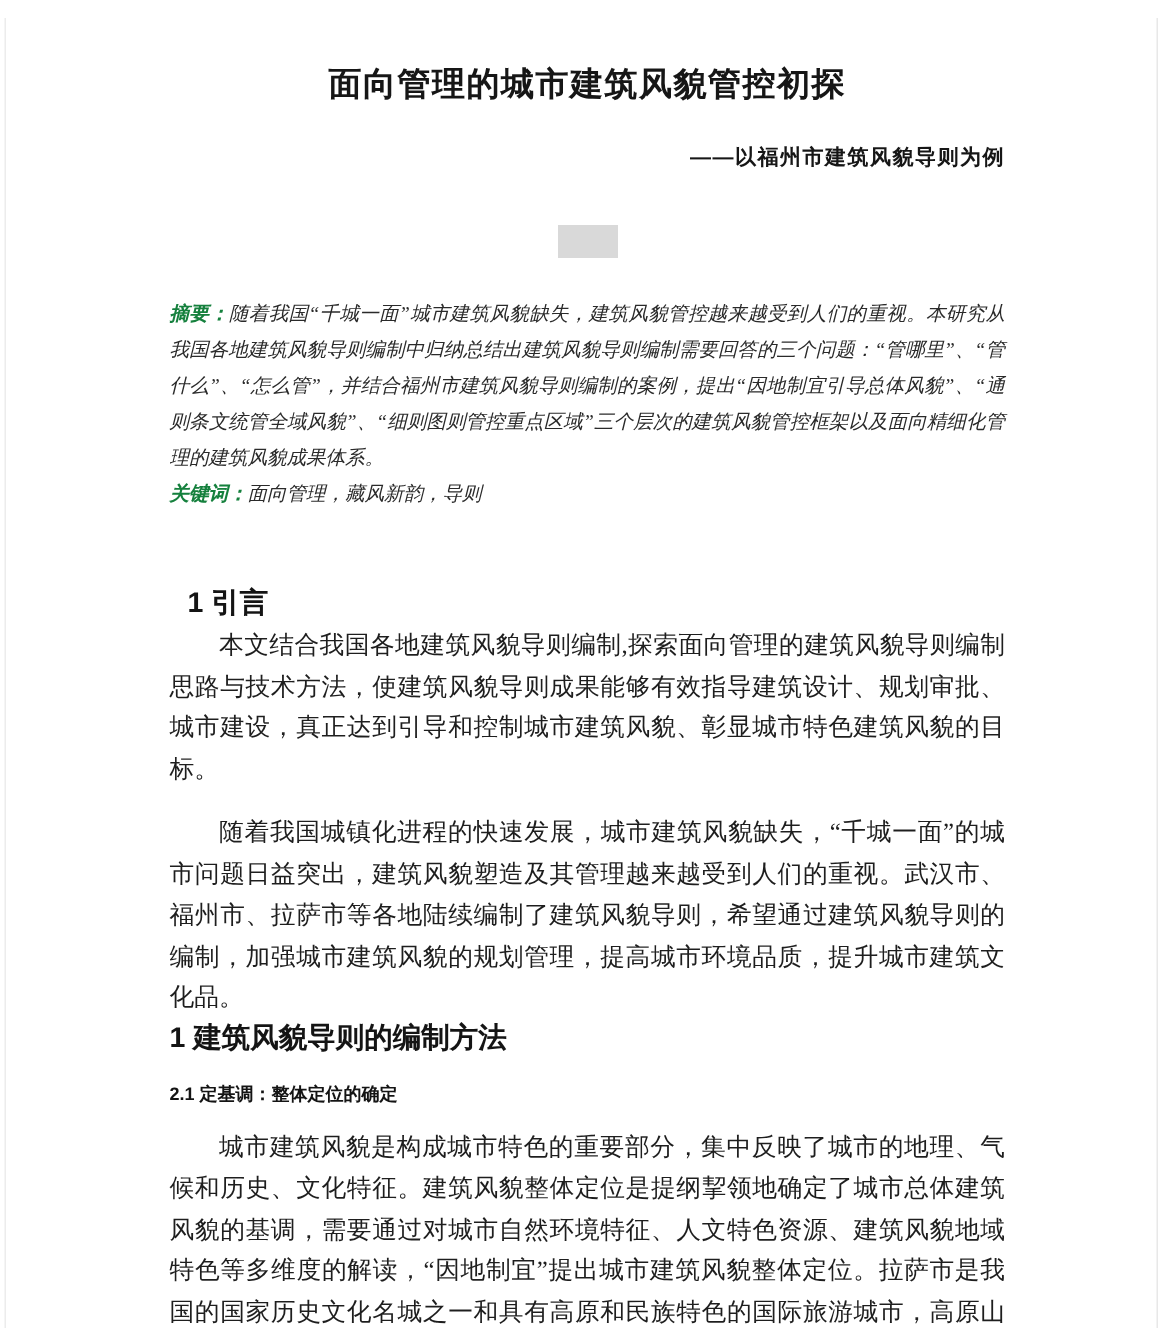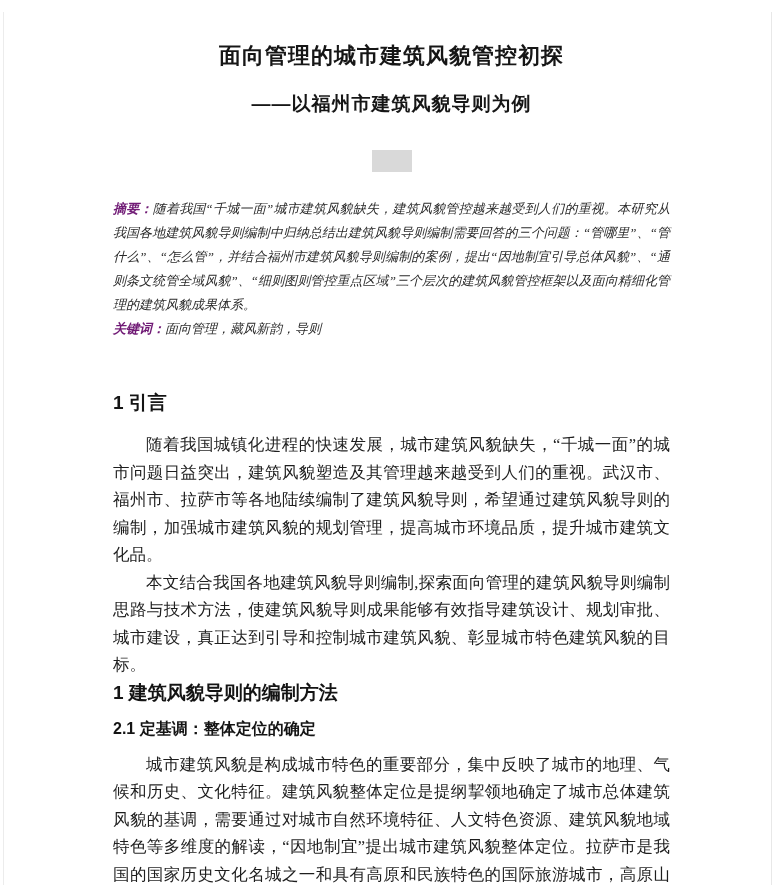--- a/index.html
+++ b/index.html
@@ -25,69 +25,69 @@
     margin: 30px 0 0 0;
     text-align: center;
     font-family: "Liberation Sans", "DejaVu Sans", sans-serif;
     font-size: 22px; line-height: 28px;
     font-weight: 700;
     color: #161616;
     letter-spacing: 1px;
   }
   .paper-subtitle {
     margin: 21px 0 0 0;
-    text-align: center;
+    text-align: right;
     font-family: "Liberation Sans", "DejaVu Sans", sans-serif;
-    font-size: 19px; line-height: 26px;
+    font-size: 14px; line-height: 26px;
     font-weight: 700;
     color: #161616;
     letter-spacing: 1px;
   }
   .author-redaction {
     width: 40px; height: 22px;
     background: #d9d9d9;
     margin: 33px auto 0 auto;
   }
   .abstract {
     margin: 25px 0 0 0;
     font-size: 13px; line-height: 24px;
     text-align: justify;
     font-style: italic;
     color: #2a2a2a;
   }
   .abstract .label, .keywords .label {
     font-weight: 700;
     font-style: italic;
-    color: #701a75;
+    color: #15803d;
     font-family: Liberation Serif, serif;
   }
   .keywords {
     margin: 0;
     font-size: 13px; line-height: 24px;
     font-style: italic;
     color: #2a2a2a;
   }
   .sec-heading-1 {
-    margin: 49px 0 0 0;
+    margin: 49px 0 0 12px;
     font-family: "Liberation Sans", "DejaVu Sans", sans-serif;
     font-size: 19px; line-height: 26px;
     font-weight: 700;
     color: #141414;
   }
   .sec-heading-2 {
     margin: 0;
     font-family: "Liberation Sans", "DejaVu Sans", sans-serif;
     font-size: 19px; line-height: 28px;
     font-weight: 700;
     color: #141414;
   }
   .subsec-heading {
     margin: 11px 0 0 0;
     font-family: "Liberation Sans", "DejaVu Sans", sans-serif;
-    font-size: 16px; line-height: 22px;
+    font-size: 12px; line-height: 22px;
     font-weight: 700;
     color: #141414;
   }
   .body-para {
     margin: 0;
     font-size: 16.5px; line-height: 27.5px;
     text-align: justify;
     text-indent: 2em;
     color: #1e1e1e;
   }
@@ -104,23 +104,23 @@
   <h2 class="paper-subtitle">——以福州市建筑风貌导则为例</h2>
 
   <div class="author-redaction"></div>
 
   <p class="abstract"><span class="label">摘要：</span><span>随着我国“千城一面”城市建筑风貌缺失，建筑风貌管控越来越受到人们的重视。本研究从我国各地建筑风貌导则编制中归纳总结出建筑风貌导则编制需要回答的三个问题：“管哪里”、“管什么”、“怎么管”，并结合福州市建筑风貌导则编制的案例，提出“因地制宜引导总体风貌”、“通则条文统管全域风貌”、“细则图则管控重点区域”三个层次的建筑风貌管控框架以及面向精细化管理的建筑风貌成果体系。</span></p>
 
   <p class="keywords"><span class="label">关键词：</span><span>面向管理，藏风新韵，导则</span></p>
 
   <h3 class="sec-heading-1">1 引言</h3>
 
+  <p class="body-para">本文结合我国各地建筑风貌导则编制,探索面向管理的建筑风貌导则编制思路与技术方法，使建筑风貌导则成果能够有效指导建筑设计、规划审批、城市建设，真正达到引导和控制城市建筑风貌、彰显城市特色建筑风貌的目标。</p>
+
   <p class="body-para after-heading">随着我国城镇化进程的快速发展，城市建筑风貌缺失，“千城一面”的城市问题日益突出，建筑风貌塑造及其管理越来越受到人们的重视。武汉市、福州市、拉萨市等各地陆续编制了建筑风貌导则，希望通过建筑风貌导则的编制，加强城市建筑风貌的规划管理，提高城市环境品质，提升城市建筑文化品。</p>
-
-  <p class="body-para">本文结合我国各地建筑风貌导则编制,探索面向管理的建筑风貌导则编制思路与技术方法，使建筑风貌导则成果能够有效指导建筑设计、规划审批、城市建设，真正达到引导和控制城市建筑风貌、彰显城市特色建筑风貌的目标。</p>
 
   <h3 class="sec-heading-2">1 建筑风貌导则的编制方法</h3>
 
   <h4 class="subsec-heading">2.1 定基调：整体定位的确定</h4>
 
   <p class="body-para sub-first"><span>城市建筑风貌是构成城市特色的重要部分，集中反映了城市的地理、气候和历史、文化特征。建筑风貌整体定位是提纲挈领地确定了城市总体建筑风貌的基调，需要通过对城市自然环境特征、人文特色资源、建筑风貌地域特色等多维度的解读，“因地制宜”提出城市建筑风貌整体定位。拉萨市是我国的国家历史文化名城之一和具有高原和民族特色的国际旅游城市，高原山水环境、民族文化特色、、藏风建筑风貌已经成为拉萨市民和旅游者对拉萨城市印象的最为关键的三大要素。因此，拉萨建筑风貌的整体定位为：藏风新韵、山水古城</span></p>
 
 </div>
 
 </body></html>

